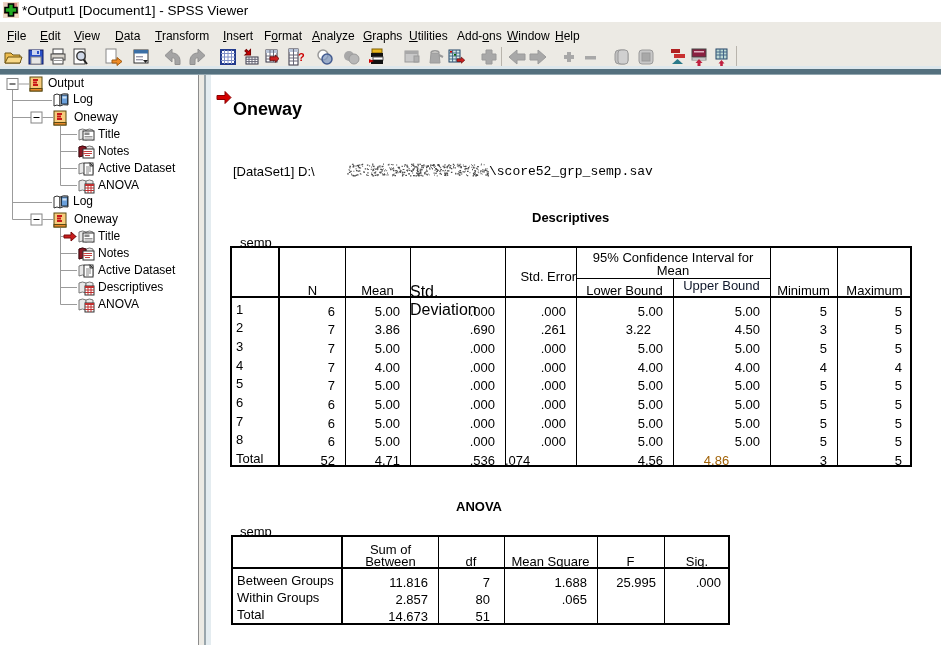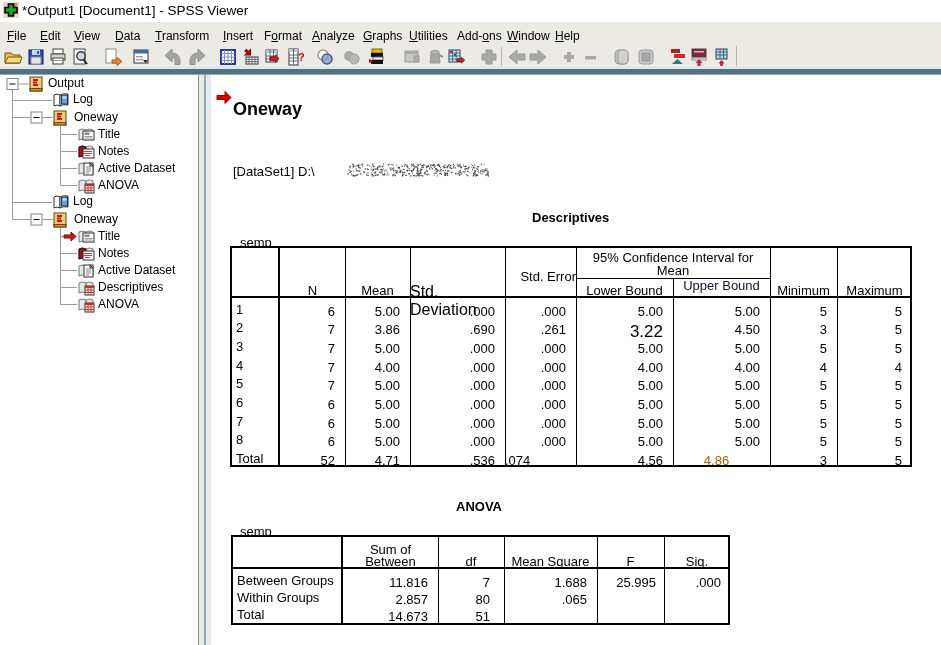--- a/index.html
+++ b/index.html
@@ -310,20 +310,21 @@
       <path d="M1 4 L8 4 L8 1 L13 5.5 L8 10 L8 7 L1 7 Z" fill="#c81e1e" stroke="#7a0a0a"></path>
     </svg>
 <svg class="abs" style="left:216px;top:90px" width="16" height="15" viewBox="0 0 16 15">
       <path d="M1 5.5 L9 5.5 L9 1.5 L15 7.5 L9 13.5 L9 9.5 L1 9.5 Z" fill="#d40000" stroke="#8a0000"></path>
     </svg>
 <div class="abs" style="left:233px;top:99px;font-size:18px;font-weight:bold;color:#000">Oneway</div>
 <div class="abs" style="left:233px;top:164px;font-size:13px;font-family:Liberation Sans, sans-serif;color:#000">[DataSet1] D:\</div>
 <svg class="abs" style="left:347px;top:163px" width="142" height="14">
       <path d="M63.8 7.7h1.7M65.7 7.1h1.3M26.0 7.1h1.3M111.8 2.1h0.9M12.8 10.7h1.4M5.9 12.8h1.8M92.2 8.4h0.7M2.1 7.3h0.6M26.8 3.9h0.5M65.4 6.3h1.6M73.2 8.7h1.1M93.4 6.5h0.9M140.7 12.9h1.6M99.8 4.8h0.8M40.8 1.8h1.5M56.5 11.2h1.0M135.1 11.2h0.5M29.6 11.9h1.1M138.2 5.8h0.6M88.8 10.3h0.9M12.3 5.0h1.8M106.9 2.4h0.8M14.2 1.7h1.5M25.1 7.7h1.1M26.9 9.8h0.7M90.8 2.4h1.0M30.0 4.2h1.8M113.3 4.6h1.7M29.7 5.7h1.6M90.5 2.2h1.8M30.1 4.1h1.5M46.4 4.6h0.6M12.7 8.0h0.8M84.8 5.5h1.1M135.2 6.8h1.2M122.2 3.2h0.7M128.1 10.8h0.8M26.8 9.9h1.7M27.7 12.4h1.6M85.1 6.1h0.6M5.5 12.6h0.8M99.3 4.1h1.6M84.1 4.5h0.7M101.6 1.8h0.8M78.9 11.2h1.3M39.5 12.0h0.8M2.3 4.2h1.1M8.5 3.1h1.0M80.7 2.6h1.0M125.6 12.8h1.4M97.5 8.0h0.7M4.9 1.2h1.7M98.8 12.6h0.5M89.7 6.8h1.4M45.0 13.0h0.6M77.0 9.8h1.7M103.9 9.4h1.5M129.0 5.2h1.4M127.0 11.5h1.0M111.5 11.4h1.2M88.1 5.6h1.3M85.9 2.0h1.3M140.1 11.6h1.4M54.8 9.8h1.3M62.1 11.1h0.6M105.8 1.4h1.3M67.8 3.8h1.4M70.1 8.4h1.7M36.1 1.1h0.9M95.6 3.4h0.7M127.7 8.9h1.1M125.7 4.9h1.4M28.0 6.2h1.5M128.9 11.6h1.0M82.2 4.8h0.7M70.0 11.0h1.6M100.3 12.4h0.9M23.8 6.4h0.9M30.2 6.0h1.3M69.6 4.8h1.6M138.5 6.4h0.6M4.4 11.5h0.6M99.9 7.8h0.9M111.6 1.2h0.7M64.1 1.3h1.6M33.5 2.7h0.6M88.7 6.4h1.3M92.4 10.7h1.7M96.5 3.4h1.1M25.2 1.1h1.1M100.7 3.1h0.9M48.7 9.4h1.2M86.6 10.1h1.0M111.7 11.9h0.6M131.5 9.7h0.7M63.9 8.5h1.7M53.1 7.8h1.6M112.3 12.3h1.1M91.8 3.5h1.4M115.4 8.7h1.4M30.1 11.8h1.8M137.8 7.4h1.5M45.2 11.9h1.6M49.1 2.0h1.1M77.6 10.2h1.1M4.0 10.7h0.6M112.8 3.1h0.9M111.1 2.7h0.7M72.8 9.7h1.6M97.2 12.3h1.1M133.8 2.0h0.8M74.3 4.5h1.4M90.1 7.3h1.6M79.0 4.7h1.0M119.2 11.8h0.8M120.0 12.6h1.2M80.8 3.4h1.2M70.9 8.3h0.5M136.7 7.2h1.0M113.0 7.8h1.1M97.4 1.8h1.2M58.3 12.5h1.7M38.0 6.7h0.7M61.1 10.8h1.7M67.2 4.8h0.7M87.1 12.1h0.7M109.9 1.3h0.8M32.0 9.2h0.9M50.1 8.4h0.6M103.1 2.5h1.2M35.3 3.4h1.2M61.6 5.5h1.0M74.6 2.9h0.8M89.0 8.7h1.2M120.0 8.3h1.6M32.8 9.9h1.6M127.3 4.8h0.9M130.1 3.6h1.8M125.1 2.6h0.8M102.4 4.1h0.6M117.3 6.1h1.5M17.8 5.8h1.4M2.5 3.4h1.4M128.5 12.6h0.7M71.3 10.1h1.2M96.7 3.3h0.6M15.0 1.4h1.2M72.6 7.8h0.7M26.0 3.4h1.6M139.6 12.1h0.6M8.7 12.4h1.1M107.8 4.9h1.1M72.7 6.2h1.3M1.9 9.4h1.6M25.6 6.4h1.5M57.1 3.3h0.7M72.3 1.2h1.7M113.0 9.5h1.6M88.7 5.9h1.3M71.1 12.8h1.5M36.4 11.9h1.5M109.7 10.8h1.0M126.4 11.6h1.4M108.2 10.2h1.0M101.9 1.8h0.9M66.1 1.1h1.0M90.1 8.5h0.8M133.2 9.0h0.9M93.0 7.8h1.2M54.9 13.0h1.3M98.9 10.1h1.8M3.2 8.4h1.5M36.2 5.8h0.6M27.6 5.5h0.6M35.4 11.9h1.2M71.6 12.6h1.2M140.3 8.7h1.6M10.7 8.2h1.5M6.4 12.2h0.7M66.5 3.0h1.1M86.2 1.7h1.7M59.3 7.3h1.3M51.5 4.4h1.4M79.1 4.4h1.4M41.7 1.2h0.8M6.0 2.9h1.5M55.0 11.8h1.5M7.1 12.9h1.7M10.4 11.9h1.1M67.3 12.7h0.8M73.8 12.2h1.4M66.0 12.7h1.6M85.1 2.4h1.3M64.3 3.4h0.6M74.5 2.5h1.1M94.2 6.5h0.8M82.1 6.0h1.5M74.8 13.0h1.7M103.5 3.9h0.6M125.9 10.4h1.3M50.6 4.3h1.4M79.6 8.1h1.3M106.2 3.3h0.8M138.1 12.0h1.6M5.6 1.7h0.9M60.0 8.5h0.6M76.4 1.9h0.6M95.4 7.6h1.3M52.6 6.7h0.8M48.5 9.9h1.6M10.5 2.4h1.6M87.9 10.2h0.8M59.8 4.1h1.6M52.0 8.8h1.8M45.9 7.6h1.5M129.8 6.1h1.0M13.7 11.5h0.6M11.7 7.8h1.1M96.6 4.6h1.5M10.7 3.6h1.4M11.5 4.6h1.4M97.9 4.4h0.7M50.5 9.7h1.0M16.6 9.5h1.2M129.5 12.3h1.7M61.8 10.6h0.9M44.8 5.8h1.7M126.2 4.0h1.0M51.5 5.4h1.0M54.6 3.3h1.2M112.4 7.5h1.6M79.4 3.1h1.5M124.2 4.4h0.5M72.7 7.5h1.2M136.3 8.8h1.5M9.0 7.6h1.5M11.9 2.0h1.5M126.8 2.0h1.3M20.3 9.9h1.3M34.6 3.6h1.5M73.5 10.2h1.0M47.6 12.6h1.4M69.6 7.4h1.4M99.8 12.0h1.0M116.5 9.0h1.6M113.6 11.0h1.7M135.0 8.7h1.2M100.1 10.6h1.0M59.3 2.8h1.5M139.7 5.5h0.7M28.8 6.1h0.9M136.7 1.7h0.9M16.2 8.8h1.5M25.3 1.7h1.1M82.4 11.9h0.5M15.3 3.2h0.8M33.2 9.6h1.3M31.6 3.2h0.9M24.3 10.1h0.9M77.3 10.8h1.1M36.7 11.6h1.7M48.2 7.6h1.7M68.0 3.7h0.6M133.6 10.6h1.0M74.4 7.2h0.9M139.6 8.9h0.8M1.5 6.7h1.0M112.3 9.6h1.3M22.2 2.9h0.9M36.6 11.4h1.2M89.8 12.9h0.8M75.4 2.8h1.5M0.2 10.9h1.6M115.9 2.0h0.9M101.0 2.2h1.1M66.1 12.5h1.3M120.9 4.6h1.5M58.8 12.0h0.6M116.5 3.5h1.2M74.1 2.9h1.6M43.9 4.7h0.6M43.1 6.6h1.4M50.7 9.2h0.6M55.6 6.5h1.8M117.0 8.8h0.5M53.2 9.5h0.8M79.5 6.5h0.5M139.8 10.6h0.8M86.9 4.5h1.0M76.1 4.6h0.9M55.3 9.0h0.8M28.2 9.8h0.9M133.3 7.8h1.4M46.8 10.9h0.6M19.9 2.1h1.4M99.9 3.2h1.0M118.0 8.1h0.6M31.9 2.9h0.7M57.4 1.9h1.7M60.2 7.1h1.3M108.1 10.9h1.0M46.7 5.9h0.5M56.5 9.4h1.8M111.3 8.9h1.3M2.6 5.0h0.9M91.8 2.3h1.0M71.8 10.5h1.6M86.2 2.9h1.5M127.3 7.6h1.0M70.6 2.7h1.4M139.1 7.2h1.4M117.8 3.4h1.7M88.4 3.4h0.6M34.5 7.9h1.4M46.4 12.1h1.0M65.3 2.5h1.8M19.1 11.8h1.2M79.1 7.7h0.8M128.2 12.9h1.6M84.8 2.5h1.6M40.7 11.8h0.8M80.9 11.0h0.7M77.2 1.9h0.5M25.4 12.8h1.7M92.8 4.7h1.4M104.0 5.6h1.3M113.3 1.2h0.8M66.0 2.7h1.0M80.3 3.1h1.2M37.2 7.8h0.9M90.5 1.5h1.4M20.4 12.5h1.3M66.3 5.9h1.3M97.2 10.1h1.5M68.5 12.9h1.6M120.6 5.9h1.1M79.8 11.9h1.2M74.0 6.2h1.7M45.2 1.7h1.4M126.9 9.8h1.3M106.0 4.7h1.3M9.8 2.5h1.1M70.9 5.8h0.6M98.0 7.3h0.8M43.2 5.7h0.8M9.6 11.9h1.8M93.9 11.4h1.0M113.5 3.7h1.5M79.9 11.8h0.6M111.7 2.5h1.2M134.1 1.0h0.8M42.2 4.9h0.6M126.2 10.8h1.0M50.3 8.0h0.6M4.4 11.8h0.9M70.3 12.2h1.8M66.6 3.5h0.9M130.1 11.8h0.8M118.1 5.2h1.1M24.2 11.6h1.8M28.5 8.6h0.7M124.1 1.6h0.6M102.3 4.8h1.7M122.6 9.6h0.7M98.1 12.3h1.1M11.1 3.7h0.9M100.2 3.4h0.7M33.2 9.0h1.5M52.5 8.9h1.6M83.2 3.7h0.9M130.7 9.0h0.9M90.2 2.1h1.8M62.1 7.3h1.2M6.4 8.2h0.9M35.4 10.6h0.6M40.2 10.1h0.8M39.4 7.6h0.7M126.5 12.9h0.5M65.1 10.0h1.0M131.0 7.0h0.7M78.4 8.7h1.0M92.8 10.4h1.2M71.3 11.1h1.4M73.4 12.4h0.7M109.9 3.0h1.3M33.2 6.3h1.5M110.9 10.5h0.8M69.0 3.7h1.3M70.4 1.4h1.3M100.8 7.9h1.6M25.4 2.8h0.5M70.0 6.2h1.1M37.1 10.6h0.6M127.9 7.8h1.2M111.6 3.9h0.7M43.9 1.5h0.9M87.6 7.3h0.8M83.0 2.1h1.6M24.2 4.1h0.7M97.4 11.0h1.5M8.6 5.9h1.0M30.5 12.6h0.6M69.0 10.1h1.8M20.4 6.5h1.5M5.5 3.9h1.7M20.0 5.7h0.9M59.8 1.9h0.5M140.5 10.2h1.5M32.4 4.0h1.2M34.1 6.5h1.7M51.3 5.0h1.8M86.1 1.5h1.0M91.6 1.7h0.9M98.0 11.4h1.3M125.0 6.6h1.0M118.9 5.6h1.5M30.4 5.2h0.7M77.5 3.0h0.8M30.2 6.6h0.9M63.0 12.9h1.4" stroke="#4a4a4a" stroke-width="1.15" fill="none"></path>
     </svg>
+<div class="abs" style="left:489px;top:164px;font-size:13px;font-family:'Liberation Mono',monospace;color:#000">\score52_grp_semp.sav</div>
 <div class="abs" style="left:532px;top:210px;width:160px;font-size:13px;font-weight:bold;color:#000">Descriptives</div>
 <div class="abs" style="left:240px;top:235px;font-size:13px;color:#000">semp</div>
 <div class="abs" style="left:230px;top:246px;width:682px;height:221px;border:2px solid #000;background:#fff"></div>
 <div class="abs" style="left:278px;top:248px;width:2px;height:217px;background:#000"></div>
 <div class="abs" style="left:345px;top:248px;width:1px;height:217px;background:#000"></div>
 <div class="abs" style="left:410px;top:248px;width:1px;height:217px;background:#000"></div>
 <div class="abs" style="left:505px;top:248px;width:1px;height:217px;background:#000"></div>
 <div class="abs" style="left:576px;top:248px;width:1px;height:217px;background:#000"></div>
 <div class="abs" style="left:770px;top:248px;width:1px;height:217px;background:#000"></div>
 <div class="abs" style="left:837px;top:248px;width:1px;height:217px;background:#000"></div>
@@ -347,21 +348,21 @@
 <div class="abs" style="left:505px;top:304px;width:61px;text-align:right;font-size:13px;color:#000">.000</div>
 <div class="abs" style="left:576px;top:304px;width:87px;text-align:right;font-size:13px;color:#000">5.00</div>
 <div class="abs" style="left:673px;top:304px;width:87px;text-align:right;font-size:13px;color:#000">5.00</div>
 <div class="abs" style="left:770px;top:304px;width:57px;text-align:right;font-size:13px;color:#000">5</div>
 <div class="abs" style="left:837px;top:304px;width:65px;text-align:right;font-size:13px;color:#000">5</div>
 <div class="abs" style="left:236px;top:320px;font-size:13px;color:#000">2</div>
 <div class="abs" style="left:280px;top:322px;width:55px;text-align:right;font-size:13px;color:#000">7</div>
 <div class="abs" style="left:345px;top:322px;width:55px;text-align:right;font-size:13px;color:#000">3.86</div>
 <div class="abs" style="left:410px;top:322px;width:85px;text-align:right;font-size:13px;color:#000">.690</div>
 <div class="abs" style="left:505px;top:322px;width:61px;text-align:right;font-size:13px;color:#000">.261</div>
-<div class="abs" style="left:576px;top:322px;width:87px;text-align:right;font-size:17px;color:#000">3.22</div>
+<div class="abs" style="left:564px;top:322px;width:87px;text-align:right;font-size:13px;color:#000">3.22</div>
 <div class="abs" style="left:673px;top:322px;width:87px;text-align:right;font-size:13px;color:#000">4.50</div>
 <div class="abs" style="left:770px;top:322px;width:57px;text-align:right;font-size:13px;color:#000">3</div>
 <div class="abs" style="left:837px;top:322px;width:65px;text-align:right;font-size:13px;color:#000">5</div>
 <div class="abs" style="left:236px;top:339px;font-size:13px;color:#000">3</div>
 <div class="abs" style="left:280px;top:341px;width:55px;text-align:right;font-size:13px;color:#000">7</div>
 <div class="abs" style="left:345px;top:341px;width:55px;text-align:right;font-size:13px;color:#000">5.00</div>
 <div class="abs" style="left:410px;top:341px;width:85px;text-align:right;font-size:13px;color:#000">.000</div>
 <div class="abs" style="left:505px;top:341px;width:61px;text-align:right;font-size:13px;color:#000">.000</div>
 <div class="abs" style="left:576px;top:341px;width:87px;text-align:right;font-size:13px;color:#000">5.00</div>
 <div class="abs" style="left:673px;top:341px;width:87px;text-align:right;font-size:13px;color:#000">5.00</div>

